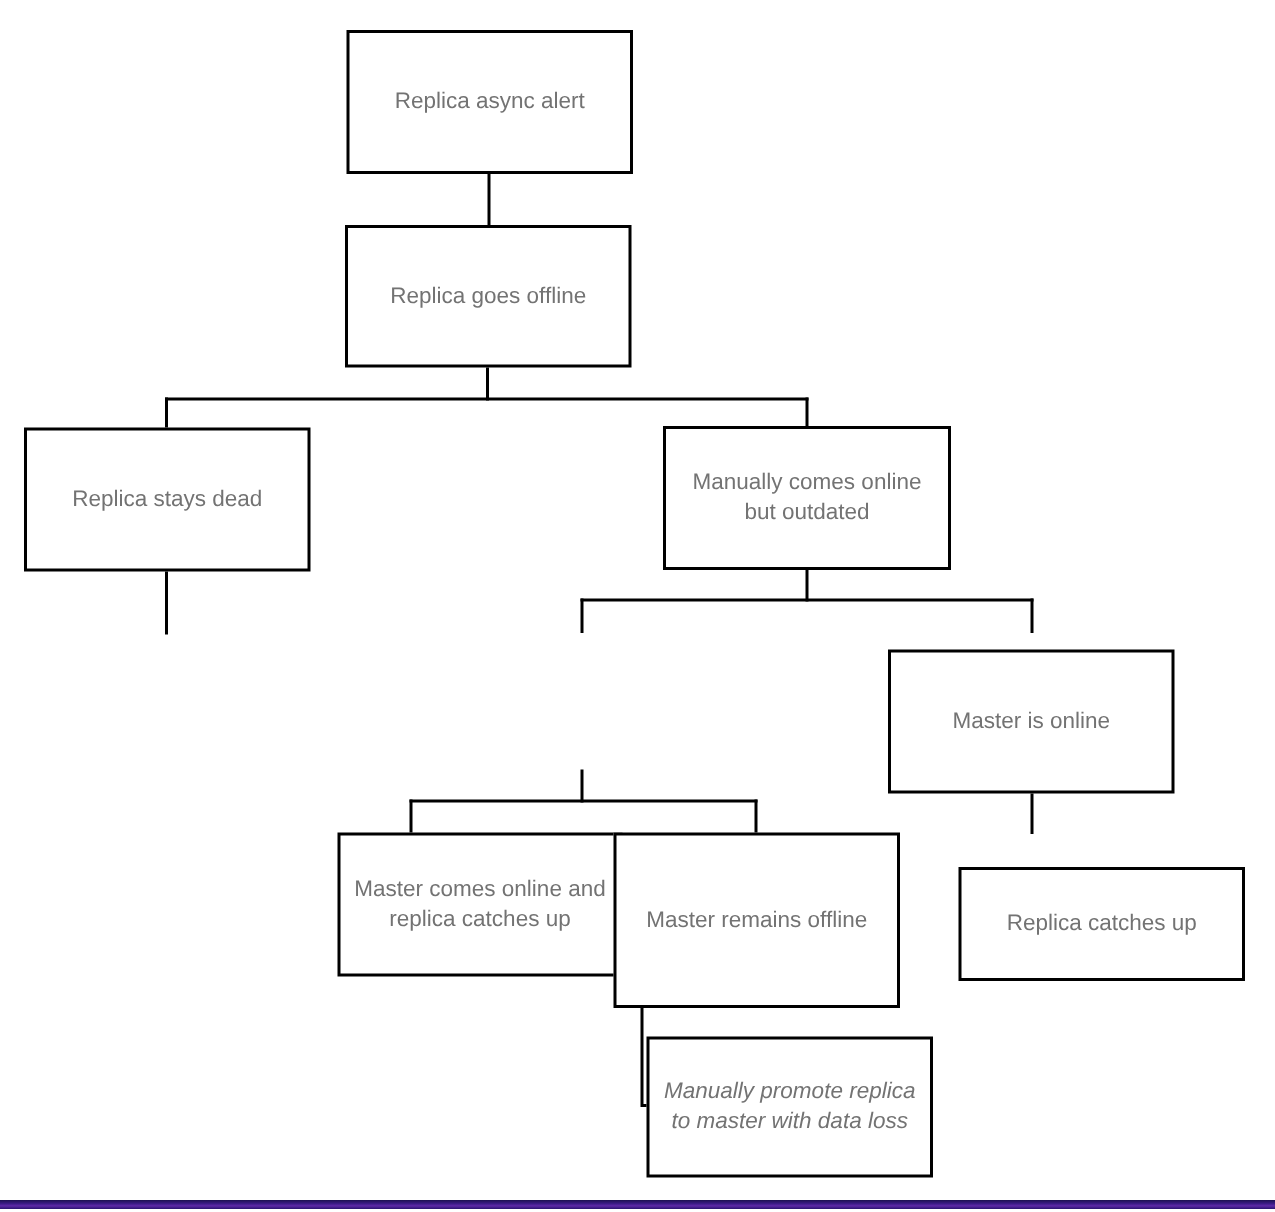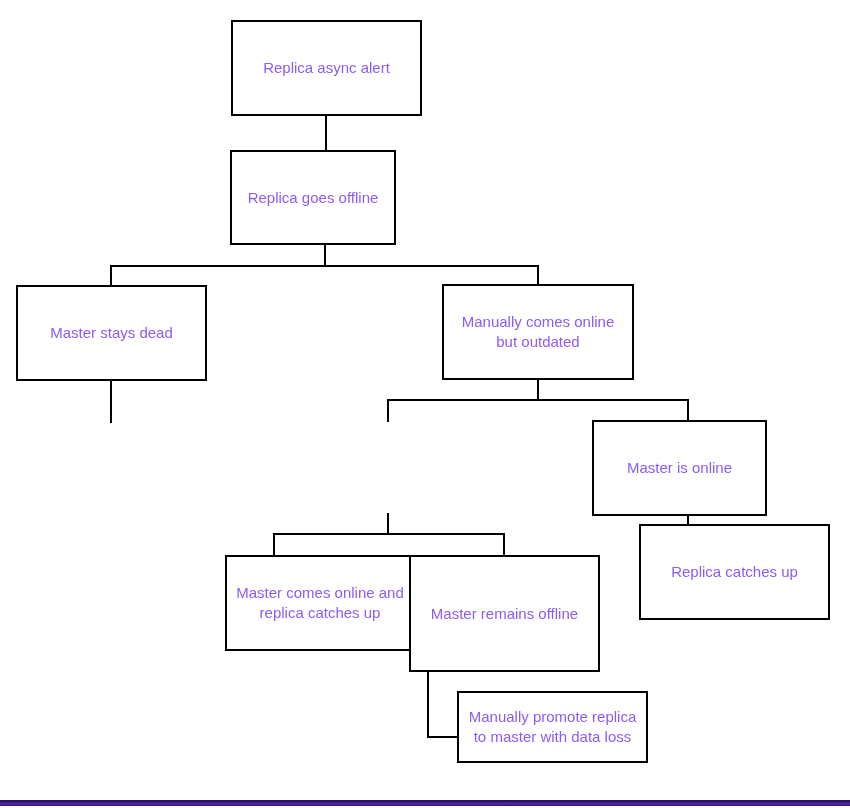--- a/index.html
+++ b/index.html
@@ -32,21 +32,21 @@
     box-sizing: border-box;
     border: 2px solid #000000;
     background: #ffffff;
     display: flex;
     align-items: center;
     justify-content: center;
     text-align: center;
     padding: 3px 8px;
     font-size: 15px;
     line-height: 1.32;
-    color: #8b5cf6;
+    color: #737373;
   }
   .accent-bar {
     position: absolute;
     left: 0;
     top: 800px;
     width: 850px;
     height: 6px;
     background: linear-gradient(to bottom, #1c1050 0%, #3b1a86 40%, #5d28a6 65%, #2a1270 100%);
   }
 </style>
@@ -78,49 +78,49 @@
 
     <line x1="688" y1="514" x2="688" y2="556"></line>
 
     <path d="M428 649 L428 737 L459 737"></path>
   </svg>
 
   <div class="node" style="left:231px; top:20px; width:191px; height:96px;">
     <span>Replica async alert</span>
   </div>
 
-  <div class="node" style="left:230px; top:150px; width:166px; height:95px;">
+  <div class="node" style="left:230px; top:150px; width:191px; height:95px;">
     <span>Replica goes offline</span>
   </div>
 
   <div class="node" style="left:16px; top:285px; width:191px; height:96px;">
-    <span>Master stays dead</span>
+    <span>Replica stays dead</span>
   </div>
 
 
   <div class="node" style="left:442px; top:284px; width:192px; height:96px;">
     <span>Manually comes online but outdated</span>
   </div>
 
 
-  <div class="node" style="left:592px; top:420px; width:175px; height:96px;">
+  <div class="node" style="left:592px; top:433px; width:191px; height:96px;">
     <span>Master is online</span>
   </div>
 
   <div class="node" style="left:179px; top:555px; width:190px; height:96px;margin-left:46px;">
     <span>Master comes online and replica catches up</span>
   </div>
 
   <div class="node" style="left:409px; top:555px; width:191px; height:117px;">
     <span>Master remains offline</span>
   </div>
 
-  <div class="node" style="left:639px; top:524px; width:191px; height:96px;">
+  <div class="node" style="left:639px; top:578px; width:191px; height:76px;">
     <span>Replica catches up</span>
   </div>
 
-  <div class="node" style="left:457px; top:691px; width:191px; height:72px;">
+  <div class="node" style="left:431px; top:691px; width:191px; height:94px;font-style:italic;">
     <span>Manually promote replica to master with data loss</span>
   </div>
 
   <div class="accent-bar"></div>
 
 </div>
 
 </body></html>

